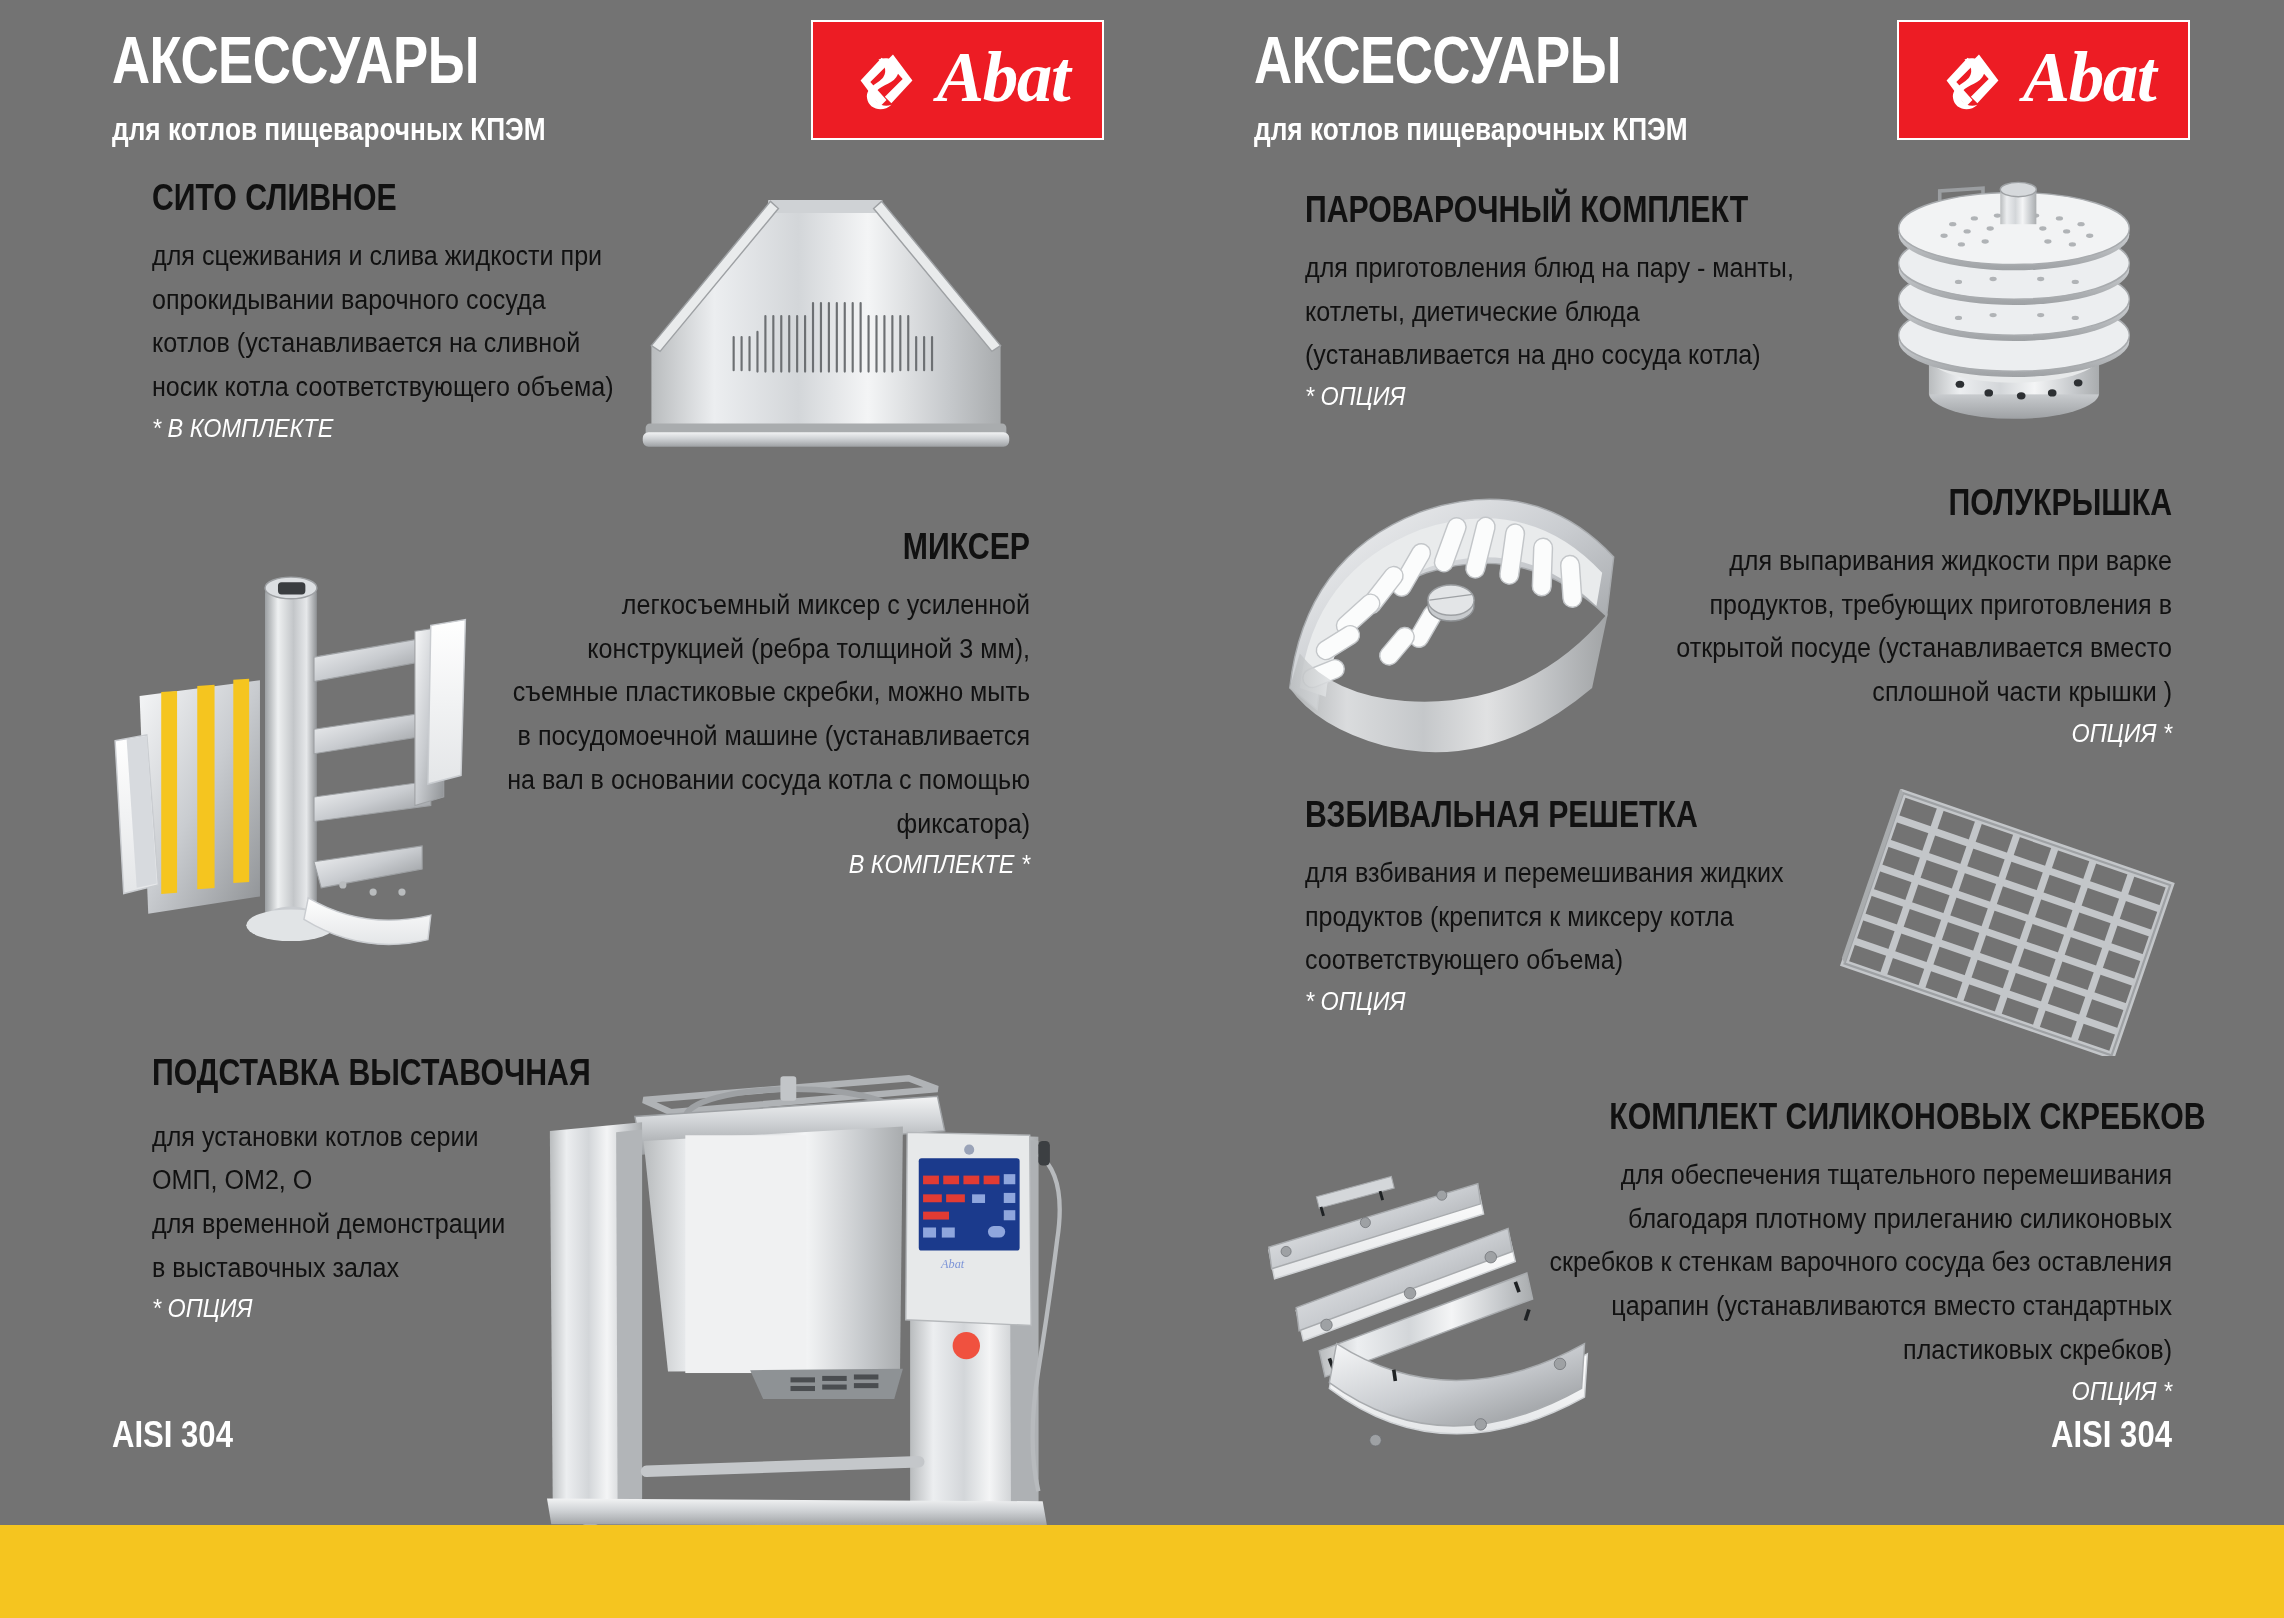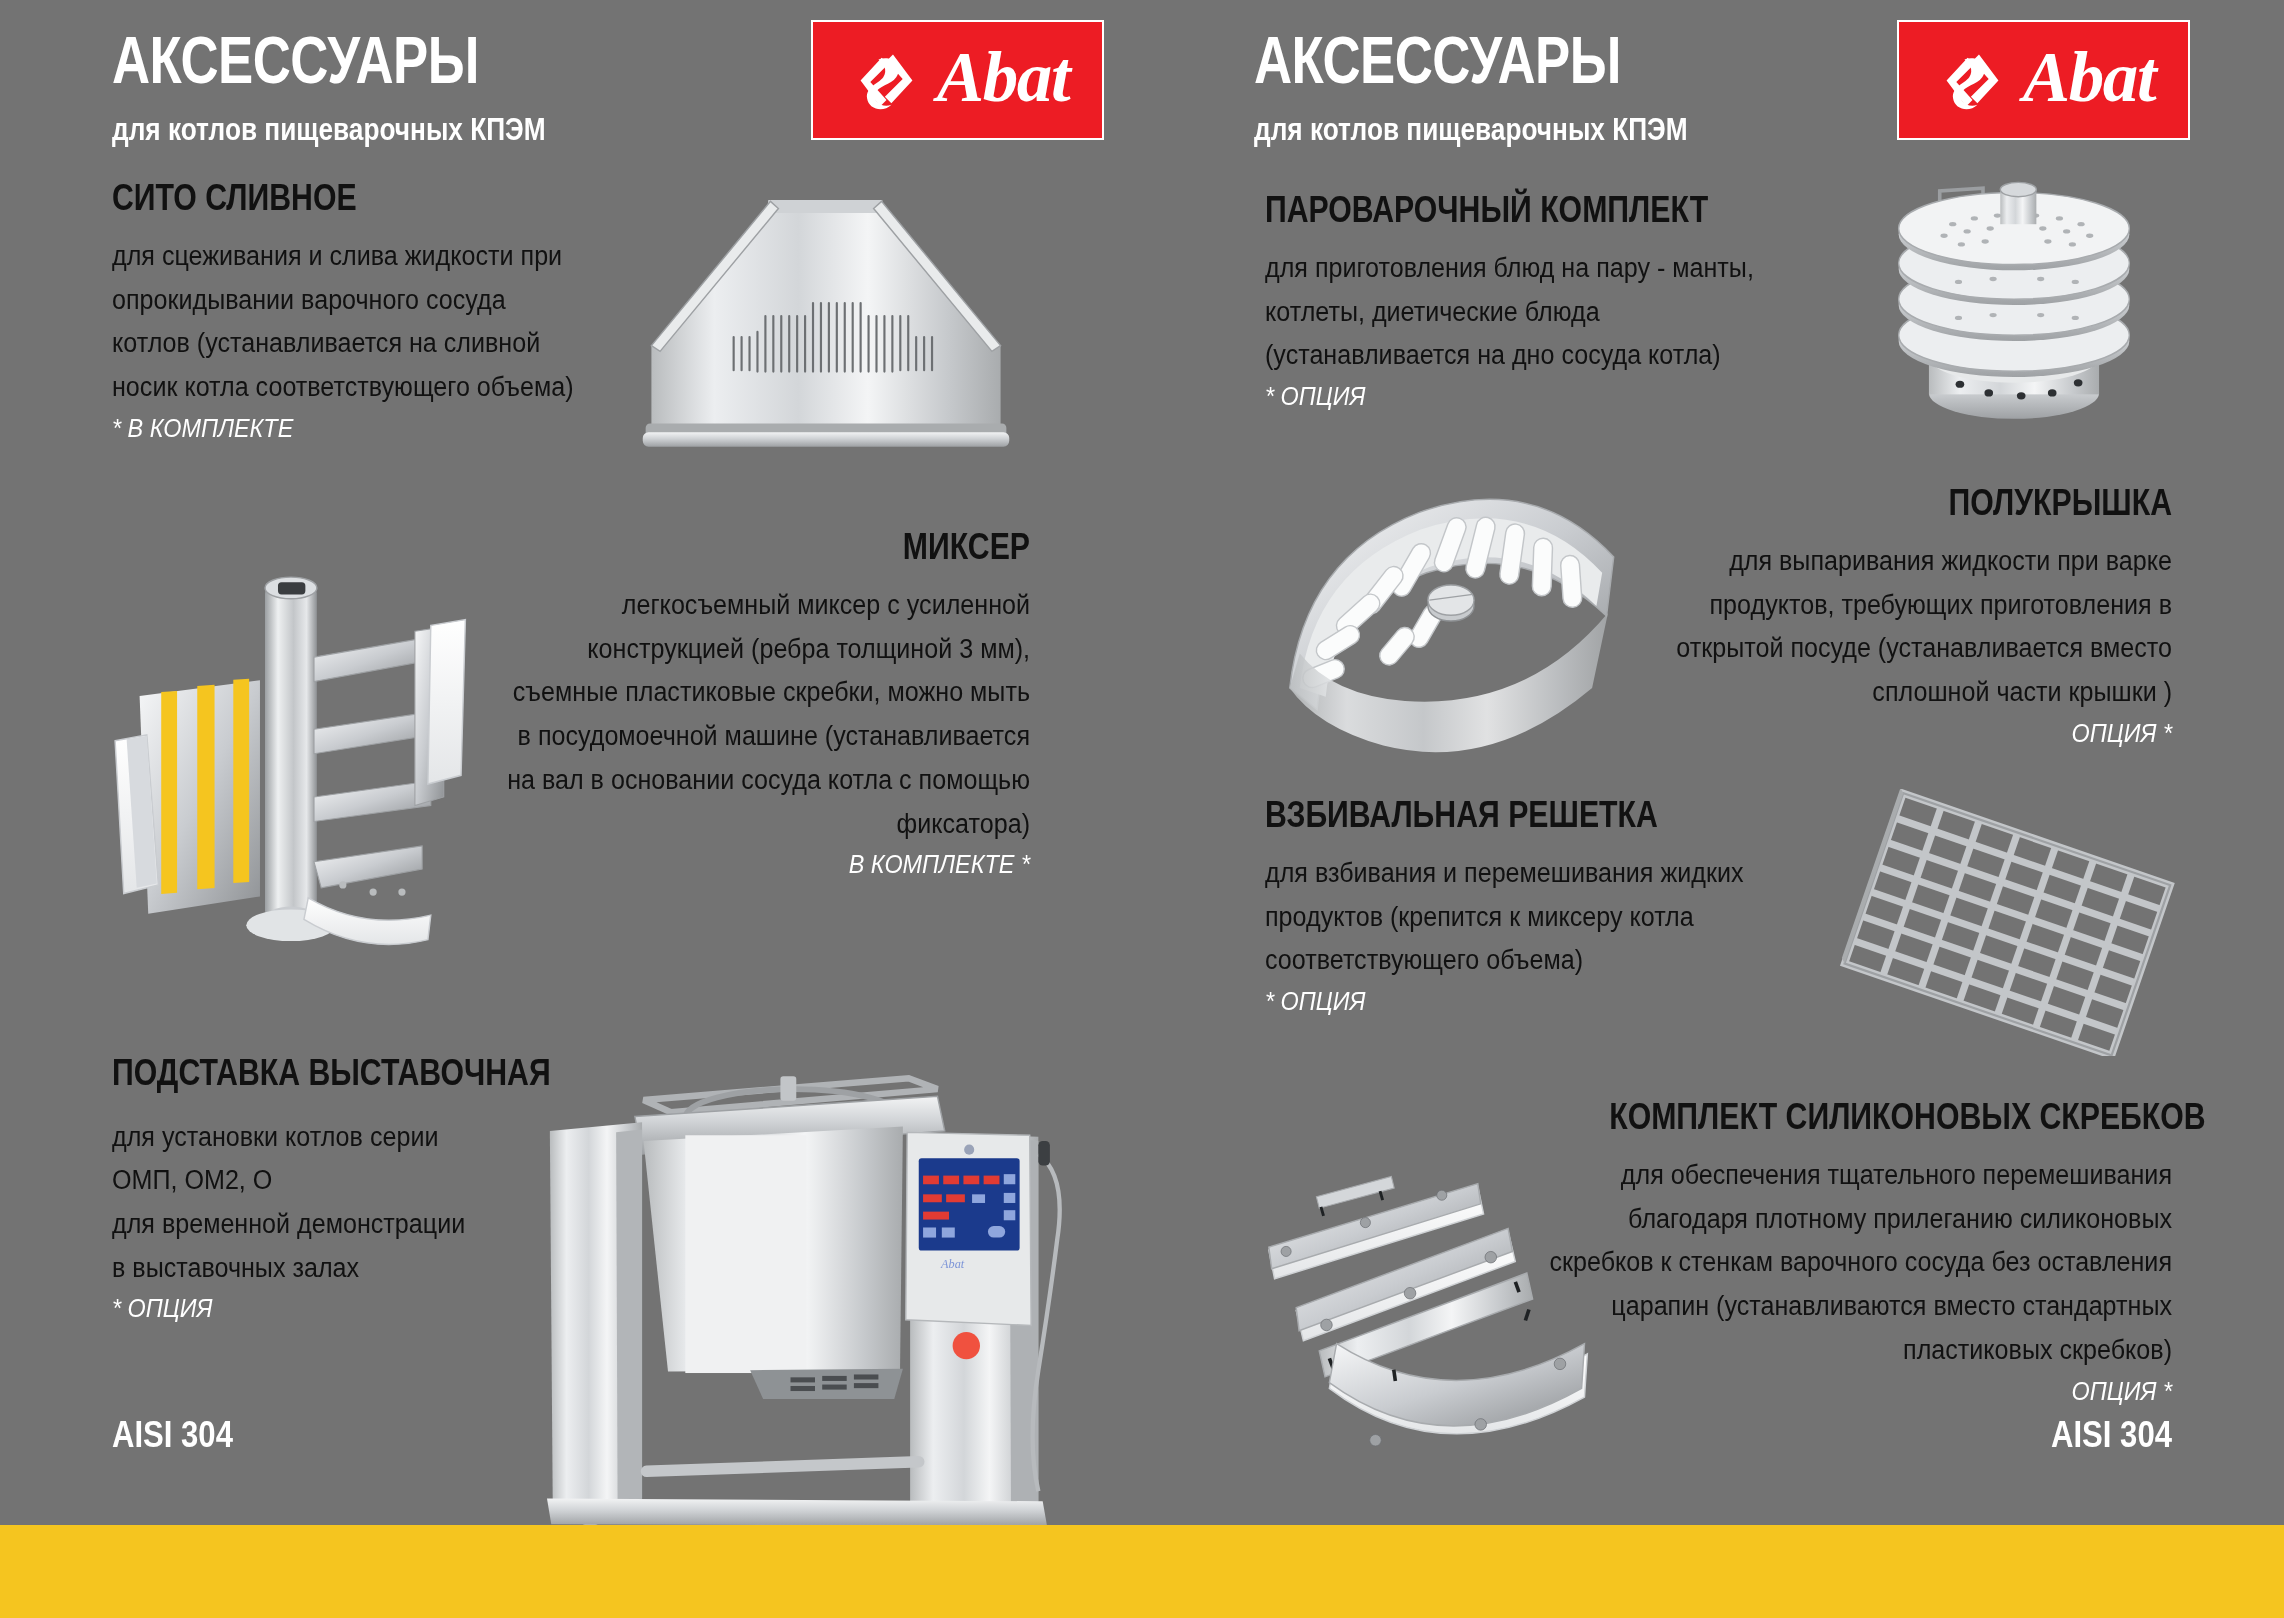--- a/index.html
+++ b/index.html
@@ -32,21 +32,21 @@
     display: flex; align-items: center; justify-content: center; gap: 10px;
   }
   .logo-mark { width: 81px; height: 81px; position: relative; flex: 0 0 auto; }
   .logo-word {
     font-family: "Liberation Serif", serif; font-weight: 700; font-style: italic;
     font-size: 71px; color: #ffffff; letter-spacing: -1.4px; line-height: 1;
     padding-bottom: 5.8px;
   }
 
   
-  .sec { position: absolute; }
+  .sec { position: absolute; margin-left: 40px; }
   .sec h2 {
     font-family: "Liberation Sans Narrow", "Liberation Sans", sans-serif;
     font-weight: 700; font-size: 36px; color: #111111;
     transform: scaleX(.84); white-space: nowrap; line-height: 1;
   }
   .sec h2.left  { transform-origin: left center; }
   .sec h2.right { transform-origin: right center; }
   .sec p {
     font-family: "Liberation Sans Narrow", "Liberation Sans", sans-serif;
     font-size: 27px; line-height: 1.62; color: #111111; margin-top: 19px;

